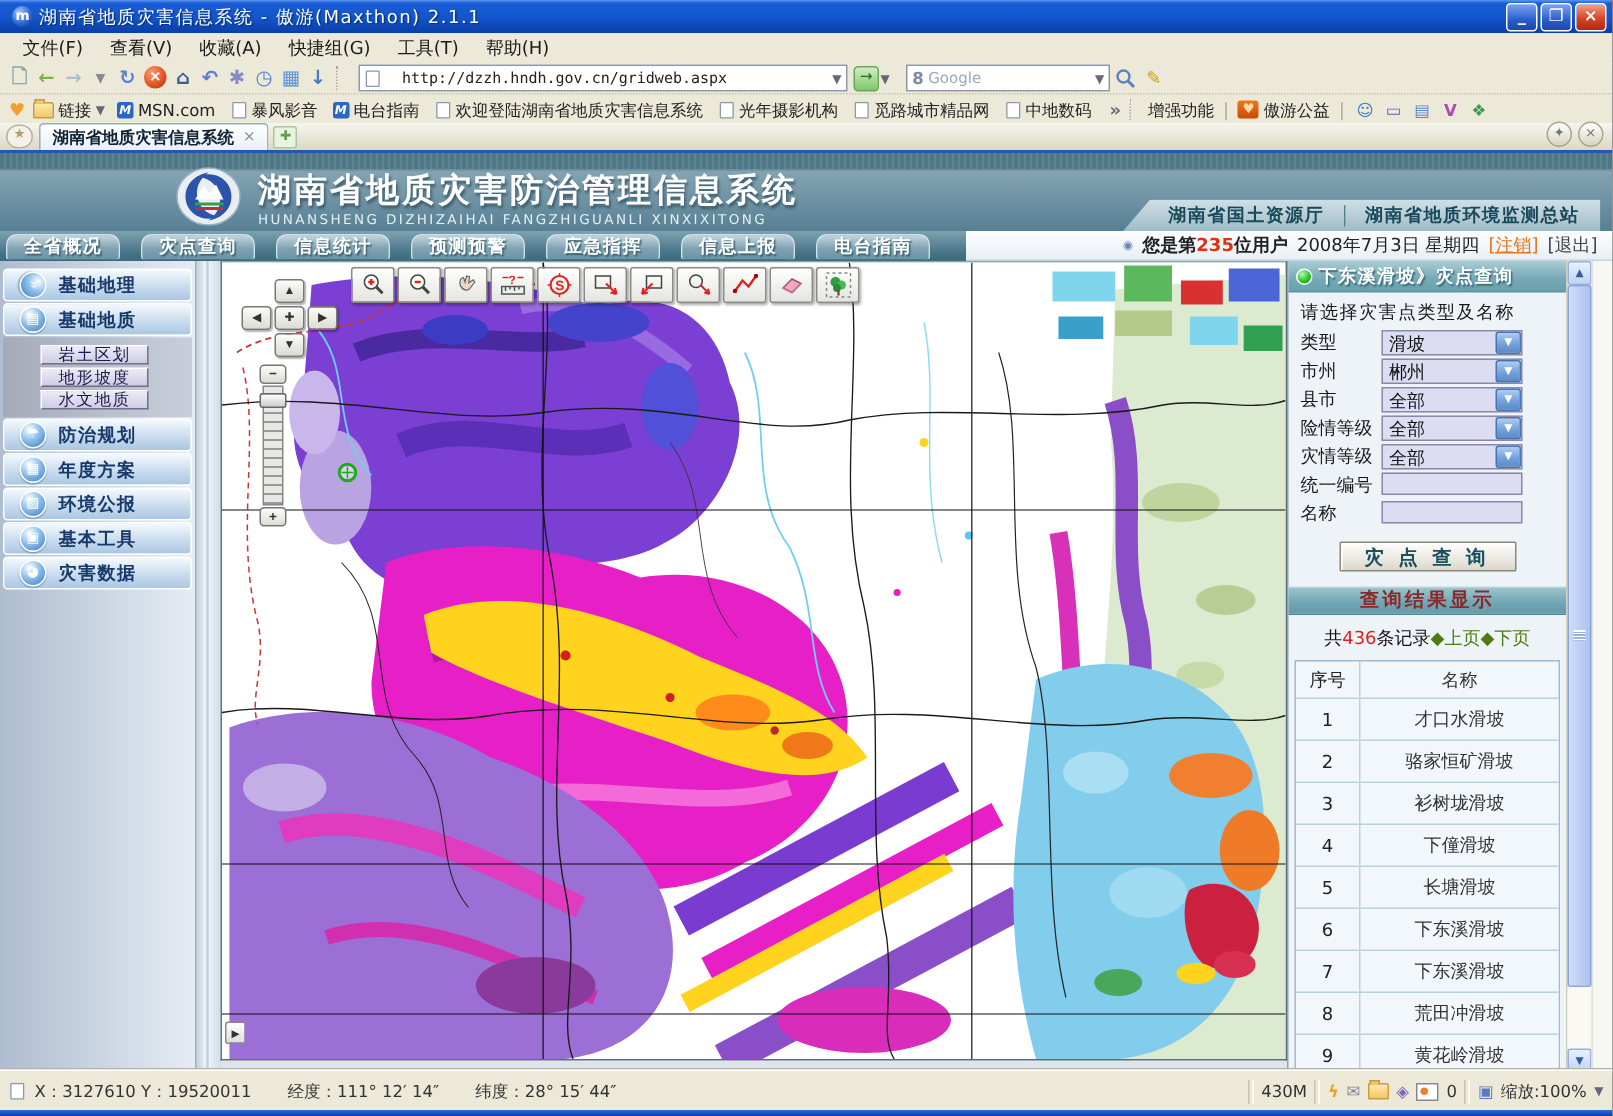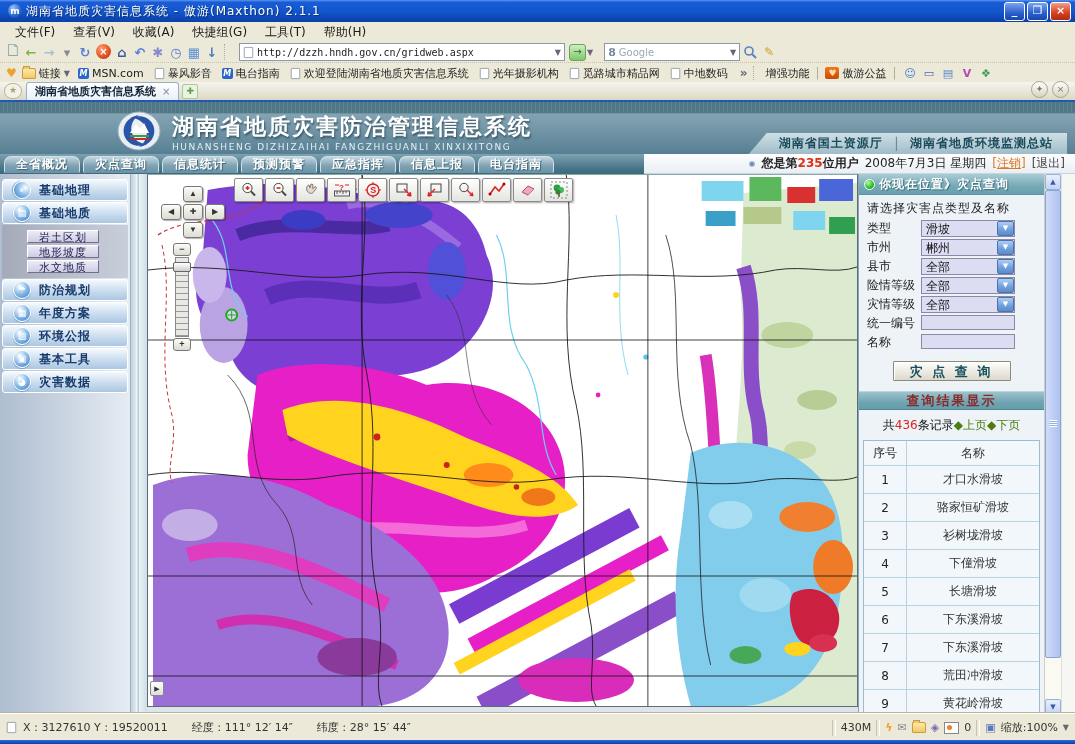--- a/index.html
+++ b/index.html
@@ -19,21 +19,21 @@
         line-height:15px;font-size:11px;font-weight:bold;}
   .wbtn.close{background:linear-gradient(180deg,#f0a088,#d84424 55%,#b02a10);}
 
   
   .menubar{top:22px;height:20px;background:#ece9d8;border-bottom:1px solid #d6d2ba;display:flex;align-items:center;padding-left:6px;}
   .menu-item{padding:0 9px;font-size:12px;color:#1a1a1a;}
   .toolbar{top:42px;height:20px;background:#ece9d8;display:flex;align-items:center;padding-left:4px;gap:1px;}
   .tbi{width:18px;height:17px;display:inline-flex;align-items:center;justify-content:center;font-size:13px;font-weight:bold;}
   .tb-sep{width:5px;height:16px;border-left:1px dotted #aaa;margin:0 2px;}
   .i-page{display:inline-block;width:9px;height:11px;background:#fff;border:1px solid #8a98a8;border-radius:1px;}
-  .addr{display:flex;align-items:center;width:318px;height:16px;background:#fff;border:1px solid #8a98a8;margin-left:6px;padding:0 3px;gap:3px;}
+  .addr{display:flex;align-items:center;width:318px;height:16px;background:#fff;border:1px solid #8a98a8;margin-left:6px;padding:0 3px;gap:14px;}
   .addr-text{font-family:"DejaVu Sans Mono","Liberation Mono",monospace;font-size:10px;color:#222;flex:1;white-space:nowrap;overflow:hidden;}
   .dd{font-size:8px;color:#667;}
   .go-btn{width:15px;height:15px;border-radius:3px;background:linear-gradient(#cfeec2,#7fc86a);border:1px solid #6aa456;
           color:#2a6a1a;font-size:10px;text-align:center;line-height:14px;margin-left:3px;}
   .search{display:flex;align-items:center;width:128px;height:16px;background:#fff;border:1px solid #8a98a8;margin-left:10px;padding:0 3px;gap:3px;}
   .g8{color:#7a8aa0;font-weight:bold;font-size:11px;}
   .search-text{color:#9aa8b8;font-size:10px;flex:1;}
   .tb-ic{width:18px;height:16px;display:inline-flex;align-items:center;justify-content:center;}
 
   .linksbar{top:62px;height:20px;background:#ece9d8;display:flex;align-items:center;padding-left:4px;gap:3px;border-top:1px dotted #c8c4ae;}
@@ -71,21 +71,21 @@
   .logo{position:absolute;left:116px;top:9px;}
   .hd-titles{position:absolute;left:172px;top:10px;color:#fff;}
   .hd-cn{font-size:22px;font-weight:bold;letter-spacing:2px;text-shadow:1px 2px 2px #3a5a68;}
   .hd-en{font-size:9px;letter-spacing:1.6px;color:#e4f0f4;margin-top:0px;}
   .org-tab{position:absolute;right:8px;bottom:0;height:21px;display:flex;align-items:center;padding:0 14px 0 30px;
            background:linear-gradient(#cfe0e6,#9fbcc8);clip-path:polygon(18px 0,100% 0,100% 100%,0 100%);}
   .org-link{color:#1a4a5a;font-weight:bold;font-size:12px;letter-spacing:1px;}
   .org-sep{color:#56808e;margin:0 10px;}
 
   .pg-navrow{position:absolute;top:52px;left:0;right:0;height:20px;display:flex;}
-  .nav-left{width:640px;background:linear-gradient(180deg,#7da2b1,#4a7589 70%,#3d6a7e);display:flex;align-items:center;padding-left:4px;gap:3px;}
+  .nav-left{width:640px;background:linear-gradient(180deg,#7da2b1,#4a7589 70%,#3d6a7e);display:flex;align-items:center;padding-left:4px;gap:14px;}
   .nav-btn{height:17px;padding:0 11px;border:1px solid #cfe2ea;border-bottom:none;border-radius:7px 7px 2px 2px;
            background:linear-gradient(180deg,#c2d5de,#7fa2b3 55%,#6b93a5);color:#fff;font-weight:bold;font-size:12px;
            line-height:15px;text-shadow:1px 1px 1px #3a6070;letter-spacing:1px;}
   .nav-right{flex:1;background:linear-gradient(180deg,#fdfeff,#e9eff5);display:flex;align-items:center;justify-content:flex-end;
              gap:6px;padding-right:10px;font-size:12px;border-bottom:1px solid #c8d4dc;}
   .u-ic{font-size:8px;color:#6a88b8;}
   .u-bold{font-weight:bold;color:#222;}
   .u-count{color:#e03010;}
   .u-date{color:#222;}
   .u-link{color:#e07820;text-decoration:underline;}
@@ -580,21 +580,21 @@
             <button class="zs-btn">+</button>
           </div>
         </div>
 
         <button class="collapse-btn">▶</button>
       </div>
 
       <div class="qpanel">
         <div class="loc-hdr">
           <span class="loc-dot"></span>
-          <span class="loc-txt"><span>你现在位置》</span><span>灾点查询</span></span>
+          <span class="loc-txt"><span>下东溪滑坡》</span><span>灾点查询</span></span>
         </div>
         <div class="q-hint">请选择灾害点类型及名称</div>
         <div id="q-selects">
             <div class="q-row">
               <span class="q-label">类型</span>
               <div class="sel-box">
                 <span class="sel-val">滑坡</span>
                 <span class="sel-arrow">▼</span>
               </div>
             </div>

